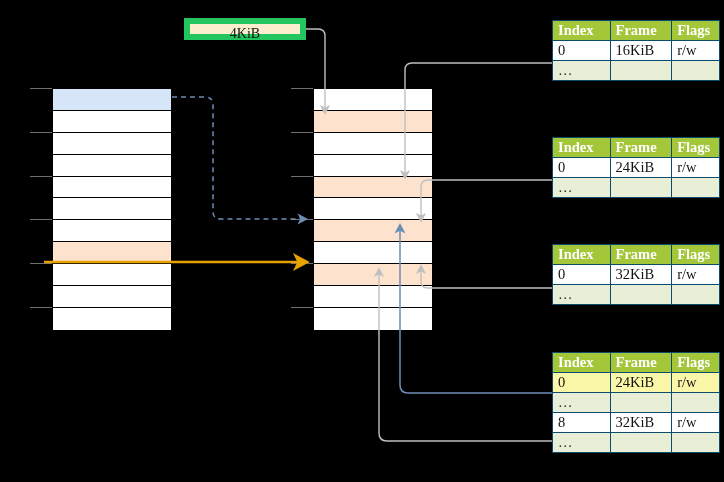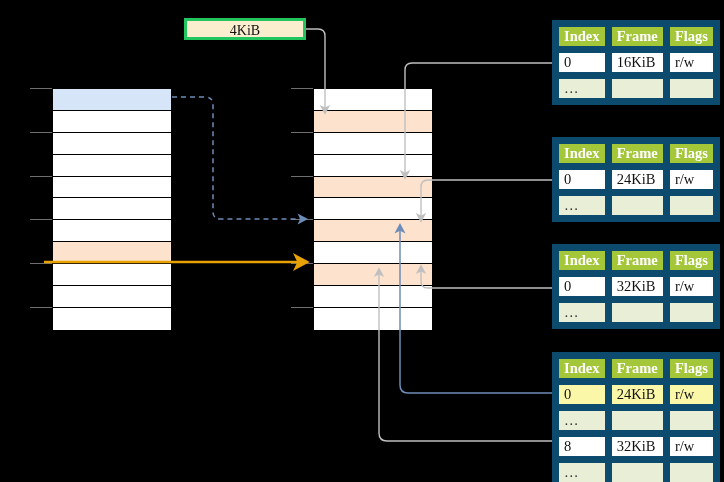--- a/index.html
+++ b/index.html
@@ -11,28 +11,28 @@
   .col{position:absolute;border:1px solid #000;box-sizing:border-box;background:#fff;}
   .cell{box-sizing:border-box;border-bottom:1px solid #000;background:#fff;}
   .cell:last-child{border-bottom:none;}
   .cell.blue{background:#d6e5f8;}
   .cell.peach{background:#fde3ce;}
 
   
   .tick{position:absolute;height:1px;background:#6f6f6f;width:22px;}
 
   
-  .label-box{position:absolute;background:#faeece;border:3px solid #22c55e;
+  .label-box{position:absolute;background:#faeece;border:6px solid #22c55e;
              color:#111;font-size:14px;text-align:center;line-height:20px;
              box-sizing:border-box;}
 
   
   table.pt{position:absolute;border-collapse:collapse;background:#fff;
            font-size:14.5px;color:#111;}
-  table.pt th,table.pt td{border:7px solid #0c4a6e;padding:1px 5px;
+  table.pt th,table.pt td{border:1px solid #0c4a6e;padding:1px 5px;
            box-sizing:border-box;text-align:left;font-weight:normal;}
   table.pt th{background:#a4c639;color:#fff;font-weight:bold;
            font-family:"Liberation Serif","DejaVu Serif",serif;}
   table.pt td.ell{background:#e9eed6;color:#333;letter-spacing:1px;}
   table.pt td.hl{background:#fbf7a8;}
   table.pt tr.ellrow td{background:#e9eed6;}
 
   svg.wires{position:absolute;left:0;top:0;width:724px;height:482px;
             pointer-events:none;}
 </style>

